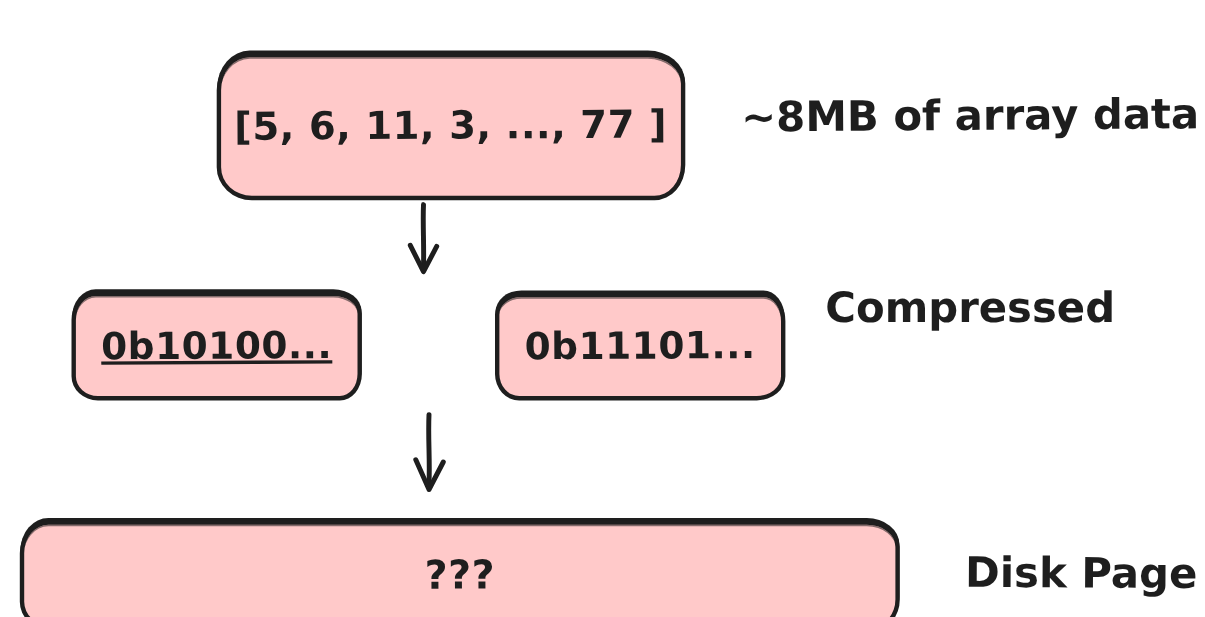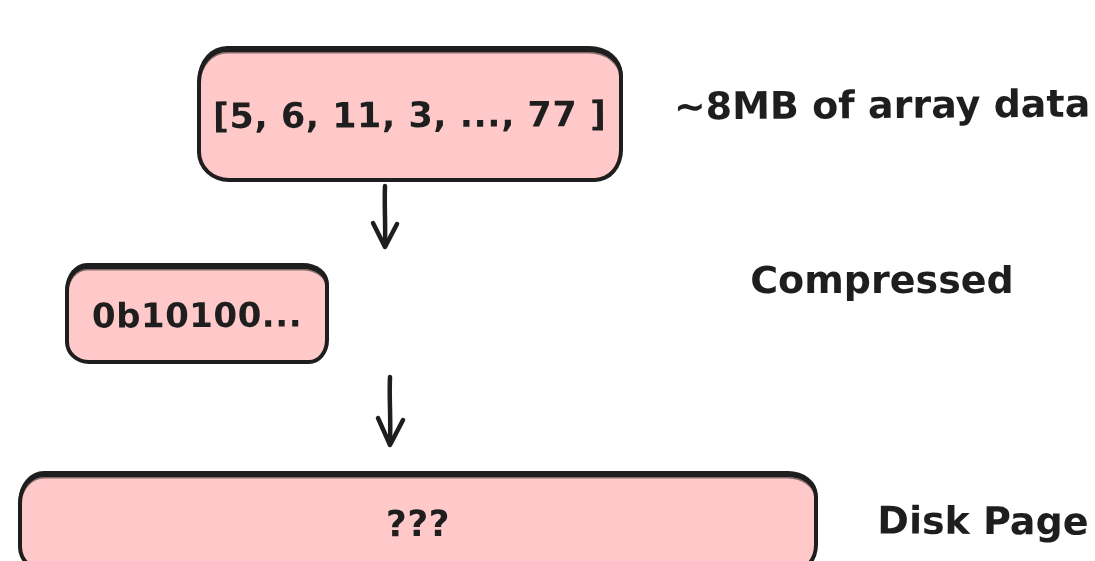--- a/index.html
+++ b/index.html
@@ -41,20 +41,21 @@
     transform:rotate(-0.3deg);
   }
   .box-array{
     left:197px; top:18px; width:426px; height:134px;
     border-radius:30px 34px 28px 32px / 34px 28px 32px 30px;
   }
   .box-array .box-text{font-size:35px;}
   .box-buffer1{
     left:65px; top:235px; width:264px; height:99px;
     border-radius:22px 26px 20px 24px / 26px 20px 24px 22px;
+    text-decoration:underline;
   }
   .box-buffer2{
     left:450px; top:236px; width:264px; height:98px;
     border-radius:24px 20px 26px 22px / 20px 26px 22px 24px;
   }
   .box-buffer1 .box-text, .box-buffer2 .box-text{font-size:34px;}
   .box-disk{
     left:18px; top:443px; width:800px; height:100px;
     border-radius:26px 30px 24px 28px / 30px 24px 28px 26px;
   }
@@ -106,20 +107,23 @@
   <div class="label label-array">~8MB of array data</div>
 
   <svg class="arrow arrow-1" width="36" height="72" viewBox="0 0 36 72" aria-hidden="true">
     <path d="M18 4 C17.2 22 18.6 40 18 60"></path>
     <path d="M6 41 L18 65 L30 42"></path>
   </svg>
 
   <div class="sketch-box box-buffer1">
     <span class="box-text">0b10100...</span>
   </div>
+  <div class="sketch-box box-buffer2">
+    <span class="box-text">0b11101...</span>
+  </div>
   <div class="label label-buffers">
     <div>Compressed</div>
   </div>
 
   <svg class="arrow arrow-2" width="36" height="80" viewBox="0 0 36 80" aria-hidden="true">
     <path d="M18 4 C17 26 19 46 18 66"></path>
     <path d="M6 45 L18 72 L31 47"></path>
   </svg>
 
   <div class="sketch-box box-disk">

